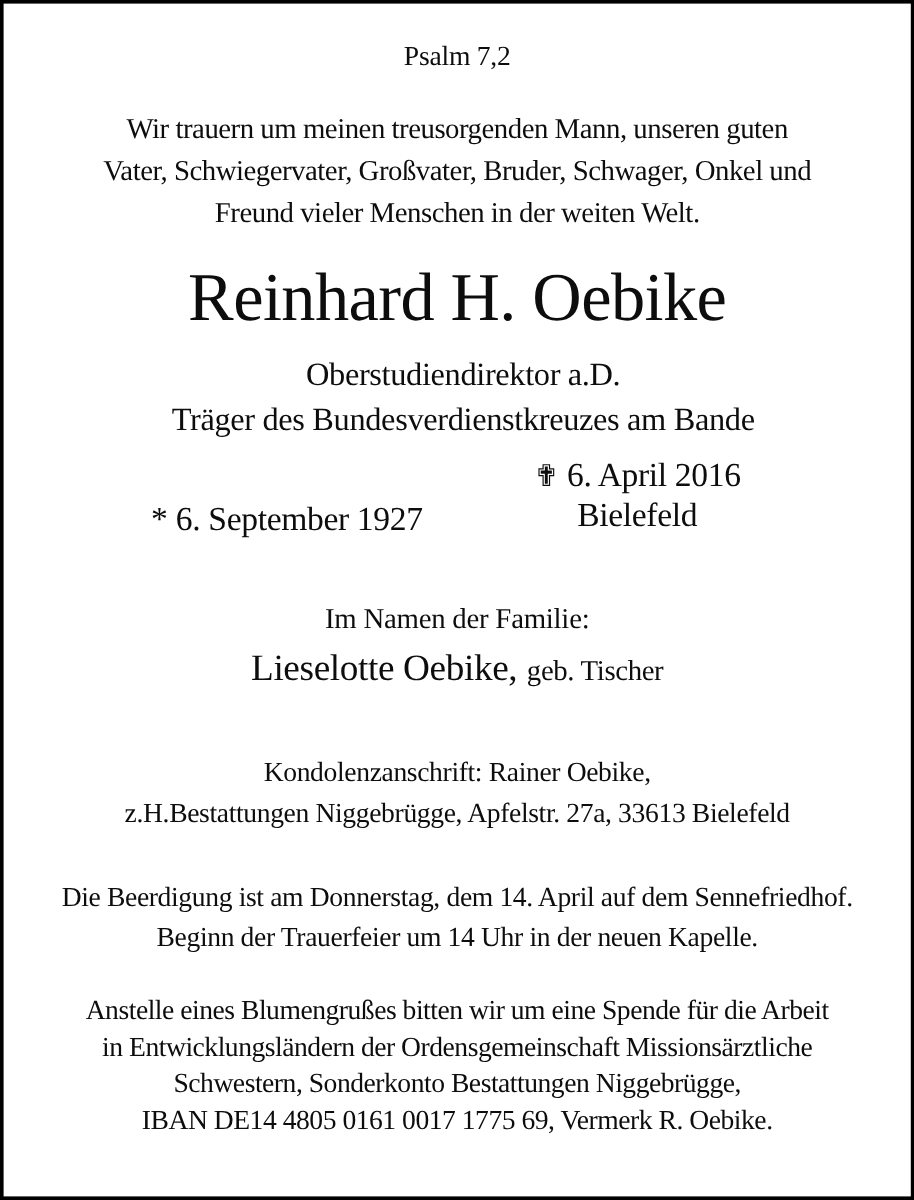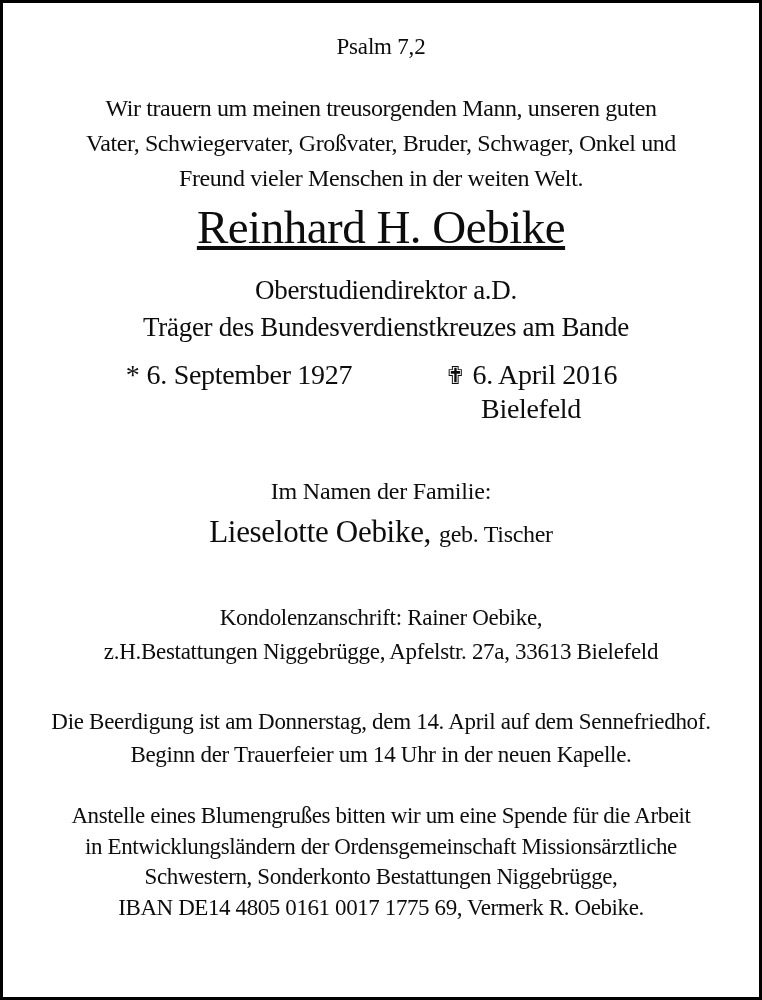--- a/index.html
+++ b/index.html
@@ -16,42 +16,42 @@
     overflow: hidden;
     padding-top: 27px;
   }
   .line { white-space: nowrap; }
 
   .epigraph { font-size: 23px; line-height: 33px; letter-spacing: -0.2px; }
 
   .intro { margin-top: 28px; font-size: 24px; line-height: 35px; letter-spacing: -0.4px; }
 
   .deceased-name {
-    font-size: 47px;
+    margin-top: 22px;
+    font-size: 57px;
     line-height: 62px;
     letter-spacing: -0.5px;
     white-space: nowrap;
-    text-decoration: underline;
   }
 
   .titles { margin-top: 14px; font-size: 27px; line-height: 37px; letter-spacing: -0.3px; padding-left: 10px; }
 
   .dates {
     position: relative;
     left: -12px;
     margin-top: 12px;
     display: flex;
     justify-content: center;
     gap: 74px;
     font-size: 28px;
     line-height: 33px;
     letter-spacing: -0.3px;
   }
   .dates .col { text-align: center; }
-  .dates .col.birth { min-width: 250px; }
+  .dates .col.birth { min-width: 250px; margin-top: 37px; }
   .dates .col.death { min-width: 186px; }
   .symbol { display: inline-block; margin-right: 7px; }
   .death-symbol { font-family: "DejaVu Sans", sans-serif; font-size: 25px; }
 
   .family-intro { margin-top: 50px; font-size: 24px; line-height: 32px; letter-spacing: -0.2px; }
   .family-name { margin-top: 4px; font-size: 31px; line-height: 42px; letter-spacing: -0.3px; white-space: nowrap; font-family: Liberation Serif, serif; }
   .family-name .suffix { font-size: 24px; margin-left: 8px; }
 
   .condolence { margin-top: 46px; font-size: 23px; line-height: 34px; letter-spacing: -0.3px; }
 

